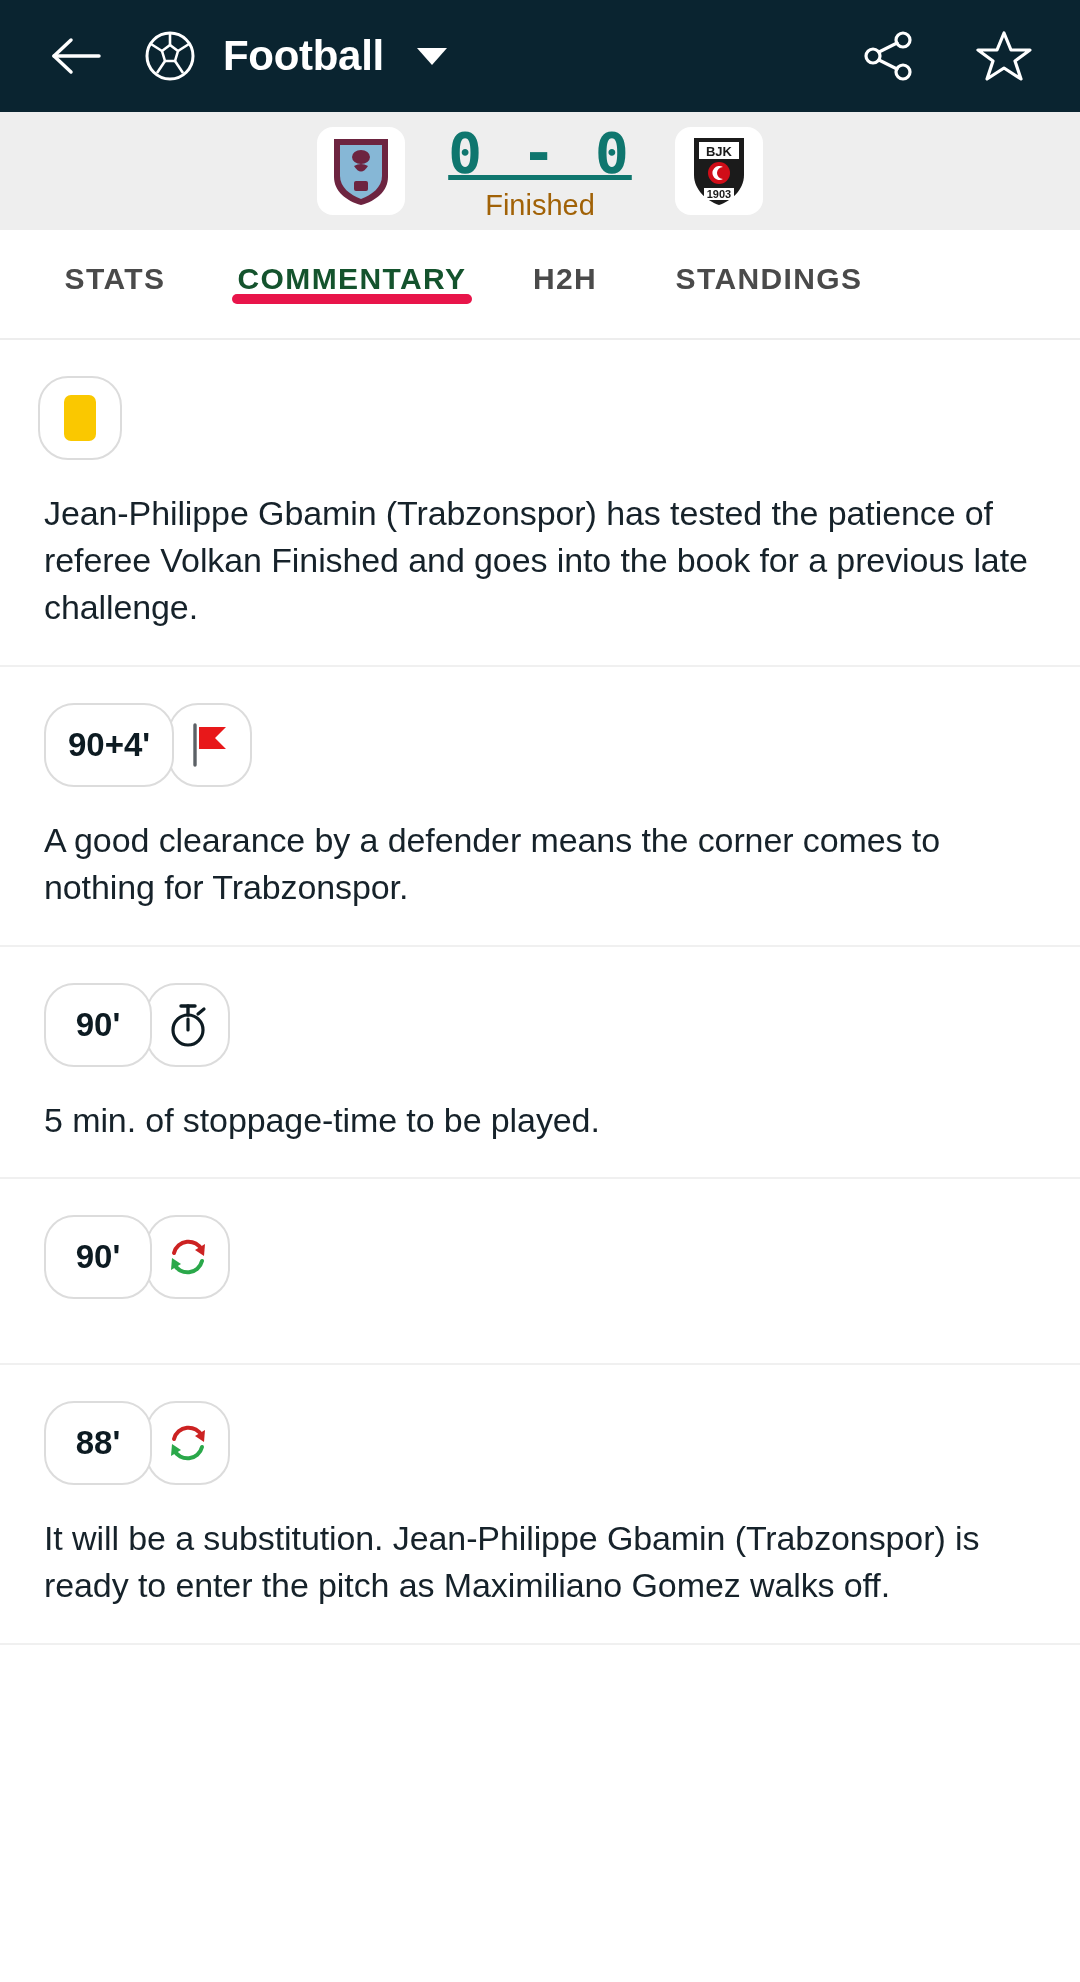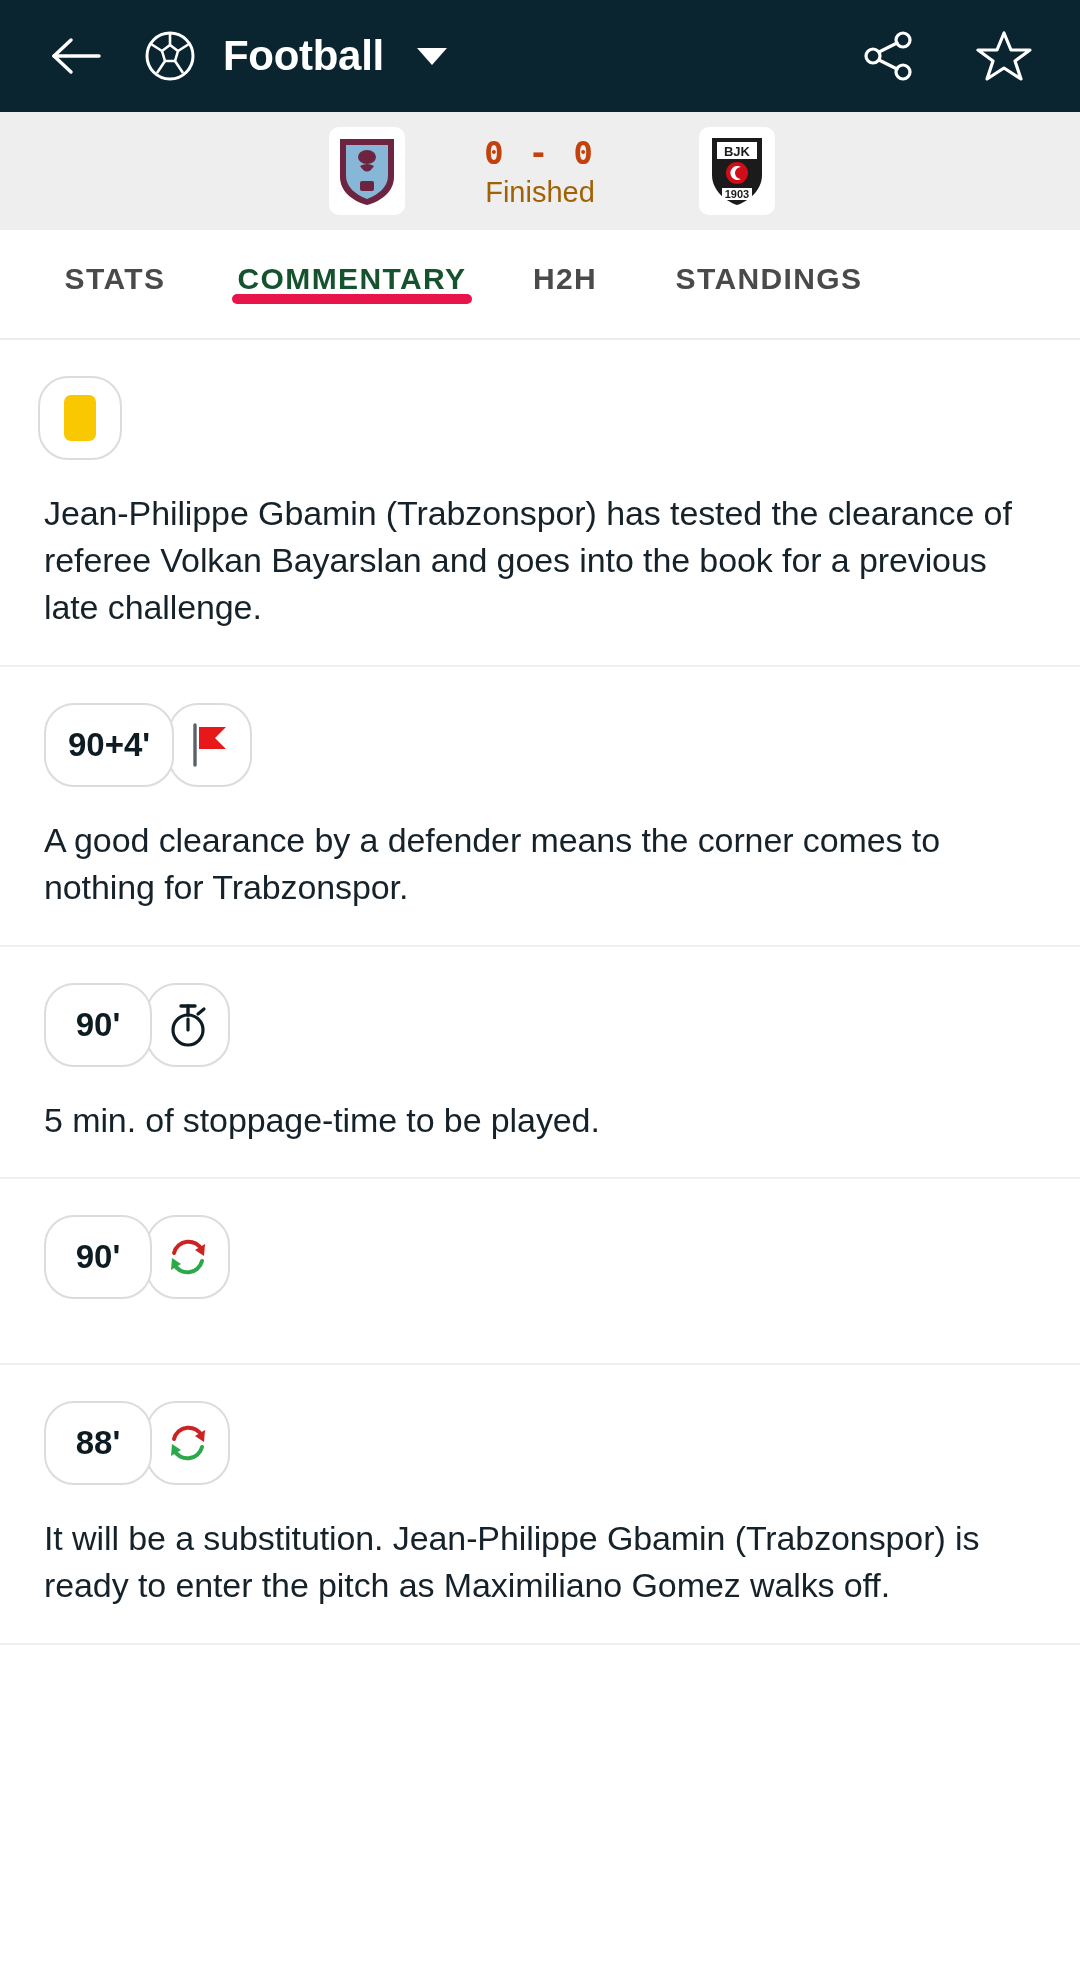--- a/index.html
+++ b/index.html
@@ -73,44 +73,44 @@
   .scorebar {
     height: 118px;
     background: #eeeeee;
     display: flex;
     align-items: center;
     justify-content: center;
     gap: 0;
     position: relative;
   }
   .team-logo-box {
-    width: 76px;
+    width: 88px;
     height: 88px;
     background: #ffffff;
-    border-radius: 10px;
+    border-radius: 16px;
     display: flex;
     align-items: center;
     justify-content: center;
     overflow: hidden;
-    margin-left: 24px;
   }
   .score-center {
     width: 270px;
     display: flex;
     flex-direction: column;
     align-items: center;
     justify-content: center;
     gap: 4px;
   }
   .score-line {
     font-family: "DejaVu Sans Mono", monospace;
-    font-size: 32px;
+    font-size: 56px;
     font-weight: bold;
-    color: #c2410c;
+    color: #0f766e;
     letter-spacing: 3px;
+    text-decoration: underline;
   }
   .score-status {
     font-size: 29px;
     color: #a16207;
     font-weight: 500;
   }
 
   
   .tabs {
     height: 110px;
@@ -299,21 +299,21 @@
 </div>
 
 <div class="comm-list">
 
   <div class="comm-item">
     <div class="badge-row">
       <div class="icon-badge">
         <div class="yellow-card"></div>
       </div>
     </div>
-    <div class="comm-text">Jean-Philippe Gbamin (Trabzonspor) has tested the clearance of referee Volkan Bayarslan and goes into the book for a previous late challenge.</div>
+    <div class="comm-text">Jean-Philippe Gbamin (Trabzonspor) has tested the patience of referee Volkan Finished and goes into the book for a previous late challenge.</div>
   </div>
 
   <div class="comm-item">
     <div class="badge-row">
       <div class="time-badge">90+4'</div>
       <div class="icon-badge">
         <svg width="44" height="46" viewBox="0 0 44 46">
           <line x1="7" y1="3" x2="7" y2="43" stroke="#5c6166" stroke-width="3.4" stroke-linecap="round"></line>
           <path d="M11 5 H38 L27 16 L38 27 H11 Z" fill="#e8181a"></path>
         </svg>

